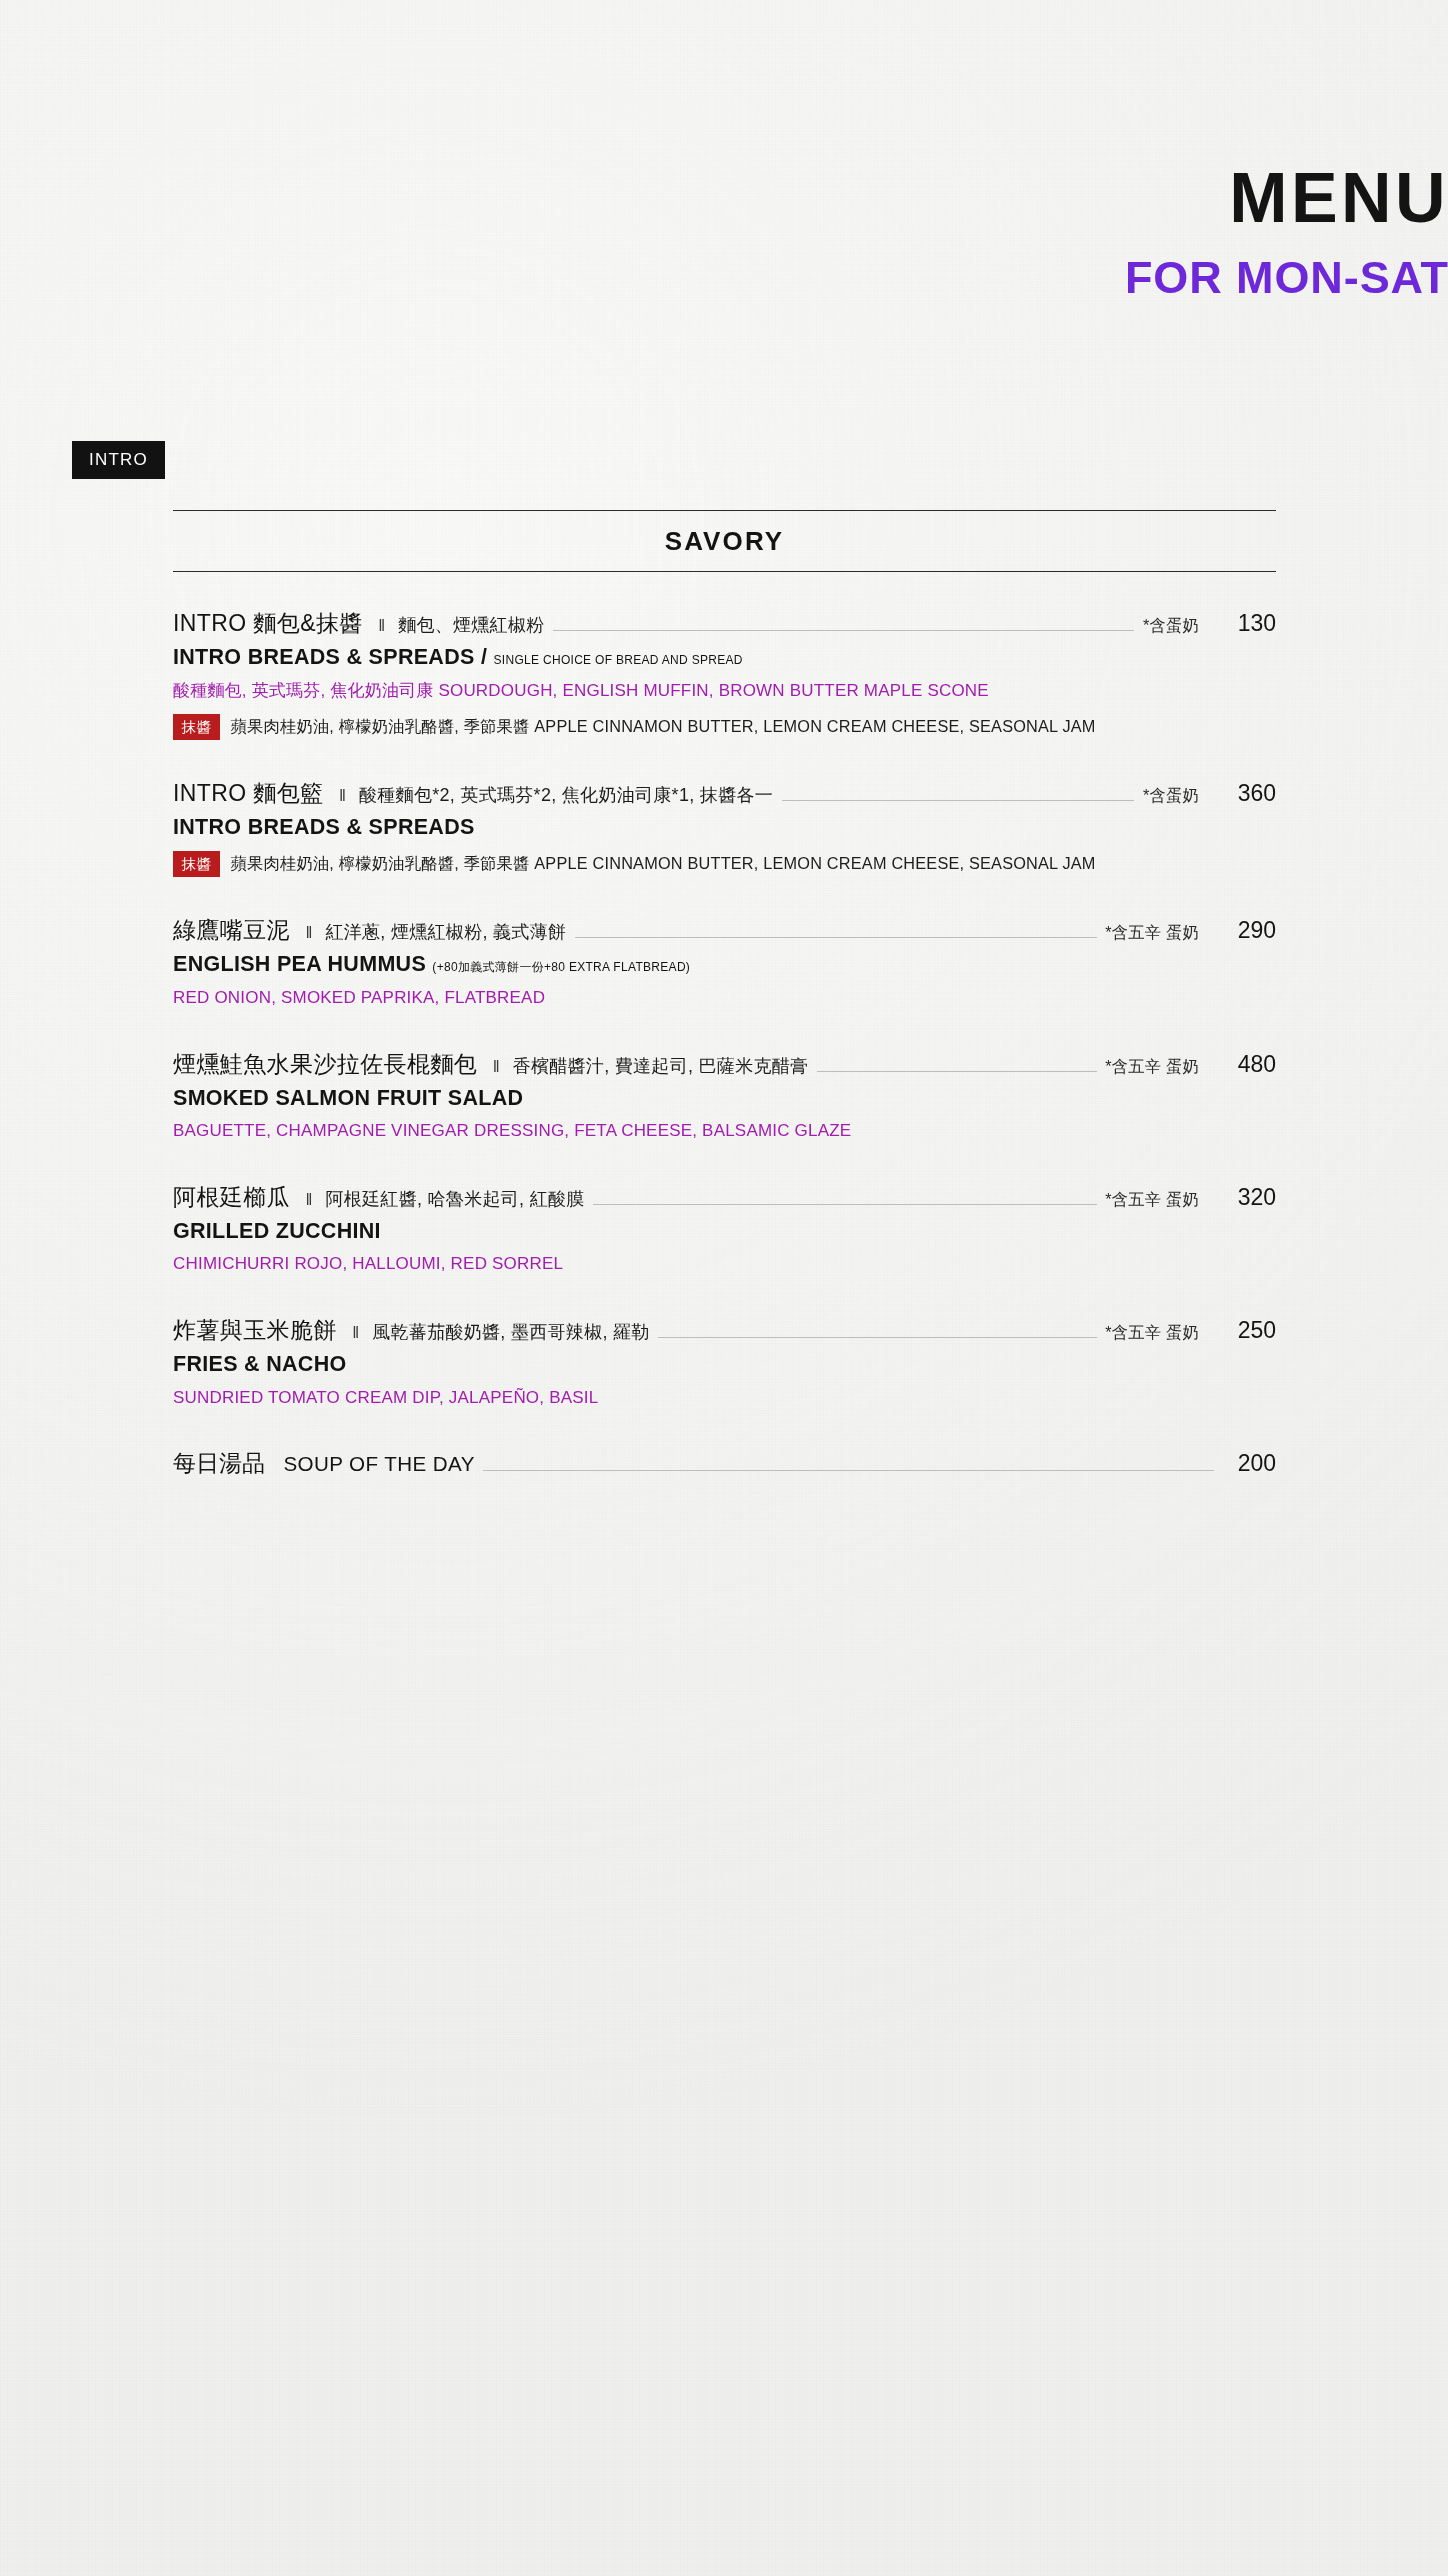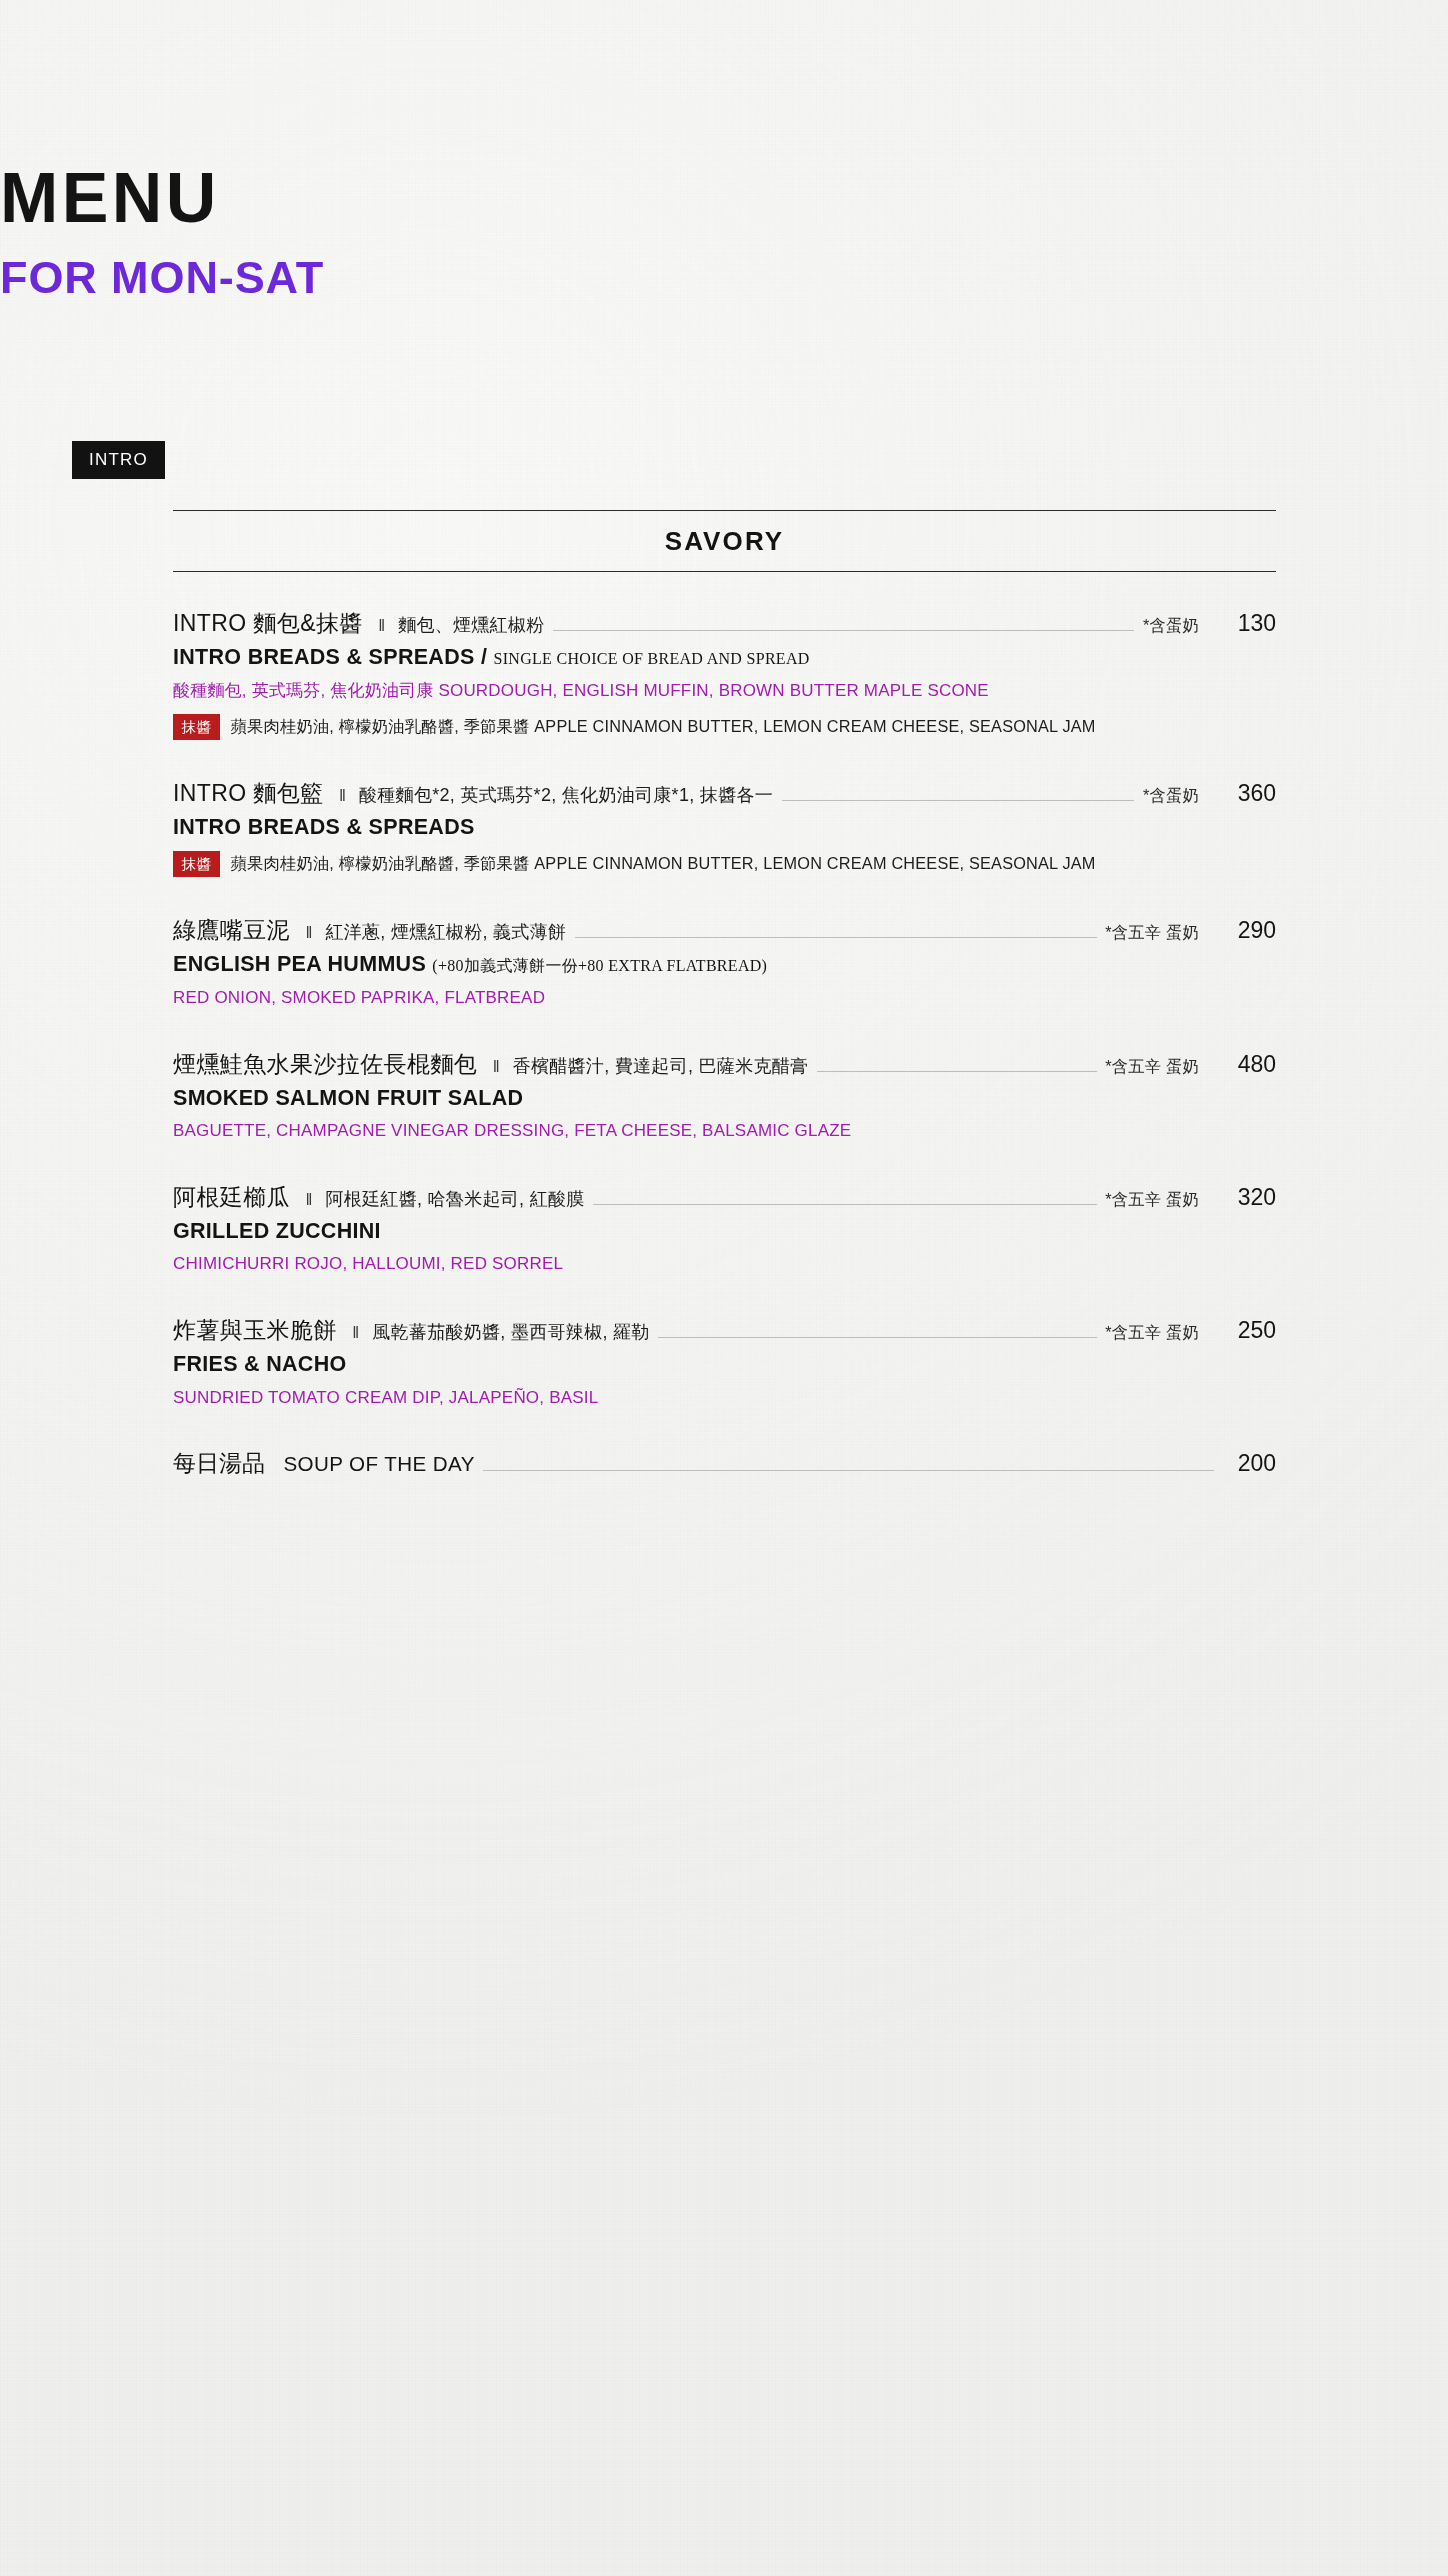--- a/index.html
+++ b/index.html
@@ -30,21 +30,21 @@
   }
   .page {
     position: relative;
     z-index: 1;
     width: 1449px;
     height: 2576px;
   }
 
   
   .header {
-    text-align: left;
+    text-align: right;
     padding-top: 163px;
   }
   .menu-title {
     font-size: 70px;
     font-weight: 700;
     letter-spacing: 3.4px;
     line-height: 1;
     color: #141414;
     font-family: "Liberation Sans", sans-serif;
   }
@@ -144,23 +144,22 @@
   }
   .name-en {
     font-size: 21.5px;
     font-weight: 700;
     letter-spacing: 0.3px;
     margin-top: 6px;
     color: #141414;
   }
   .name-en .light {
     font-weight: 400;
-    font-size: 16px;
+    font-size: 12px;
     letter-spacing: 0.3px;
-    font-family: Liberation Serif, serif;
   }
   .desc {
     font-size: 17px;
     margin-top: 8.6px;
     letter-spacing: 0.2px;
     color: #a21caf;
     line-height: 1.45;
   }
   .spread-row {
     display: flex;

